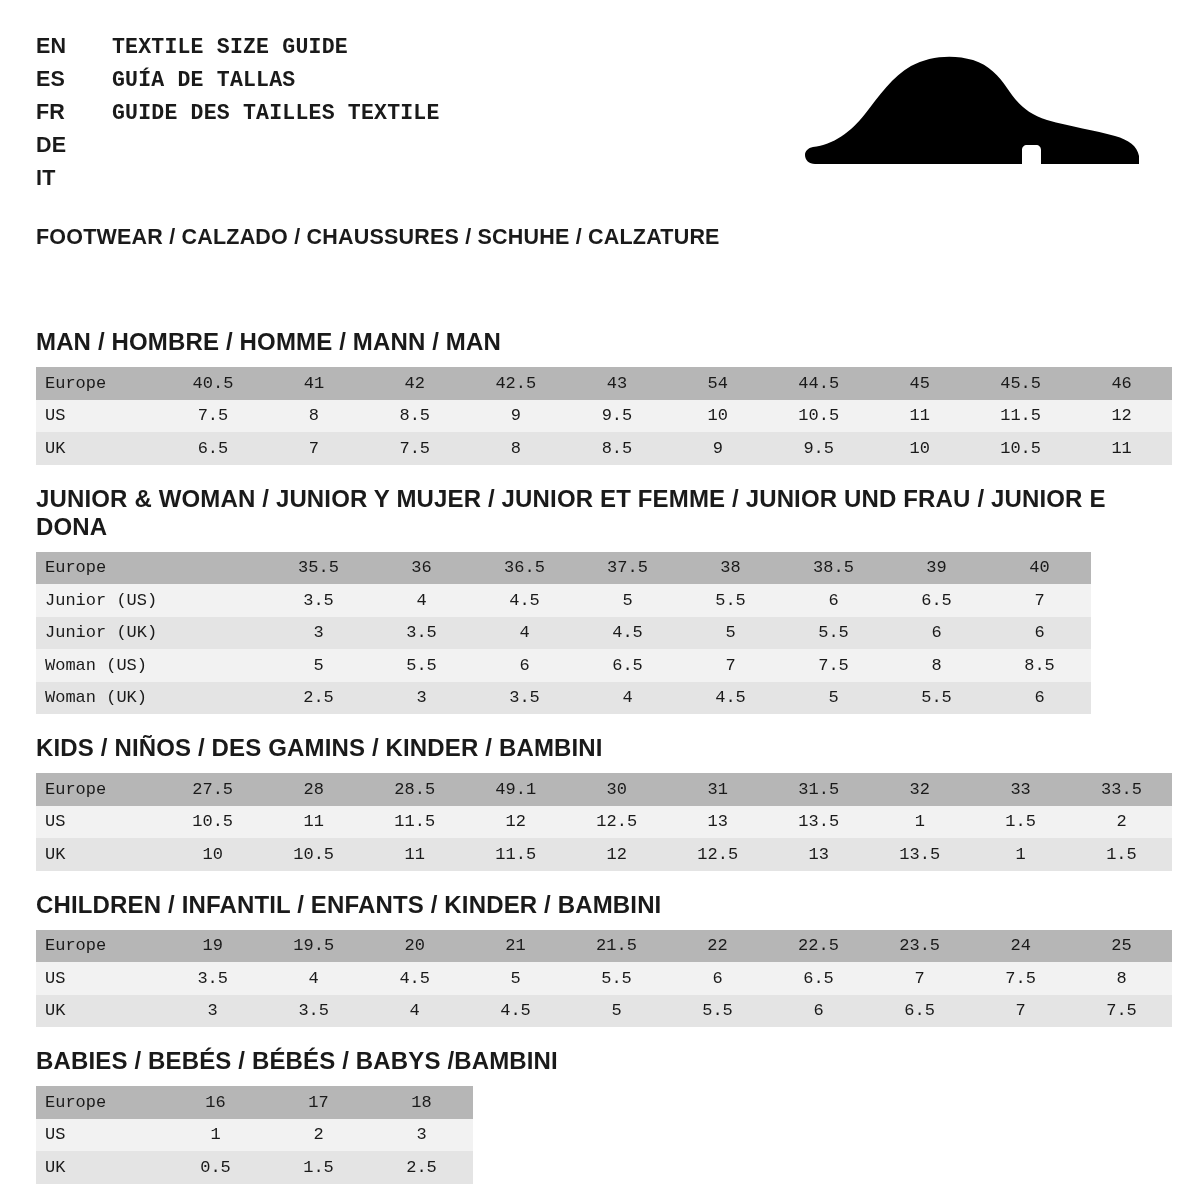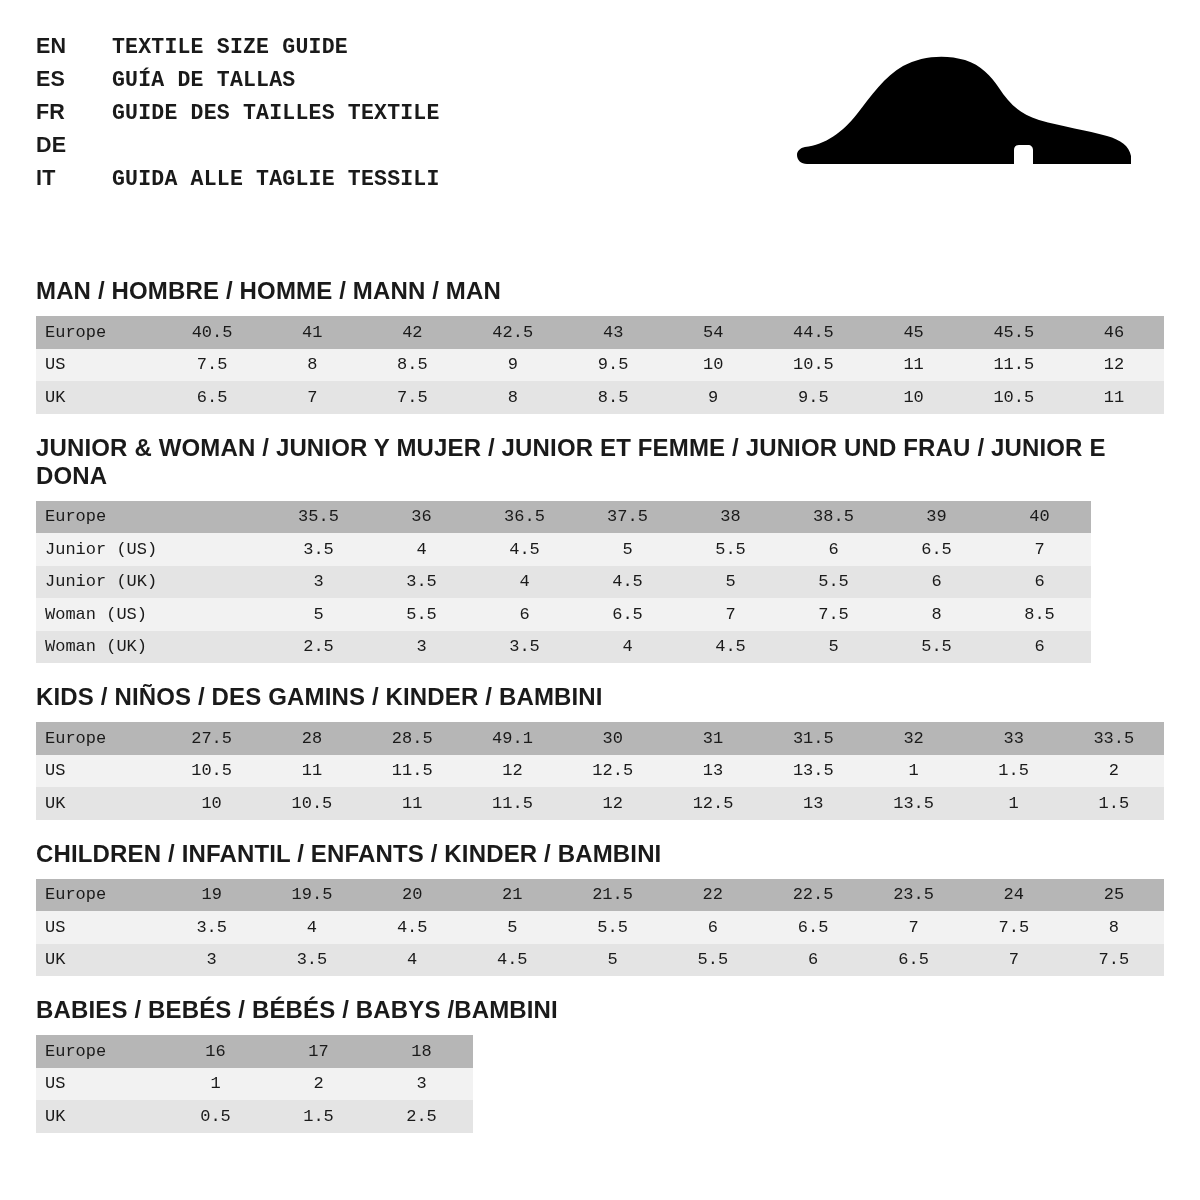--- a/index.html
+++ b/index.html
@@ -9,21 +9,21 @@
     height: 1200px;
     background: #ffffff;
     font-family: "Liberation Sans", sans-serif;
     color: #1a1a1a;
     overflow: hidden;
   }
   .page {
     position: relative;
     width: 1200px;
     height: 1096px;
-    padding: 34px 36px 0 36px;
+    padding: 34px 28px 0 36px;
   }
 
   
   .header {
     display: flex;
     align-items: flex-start;
     justify-content: space-between;
   }
   .lang-block {
     display: block;
@@ -122,32 +122,32 @@
       </div>
       <div class="lang-row">
         <span class="lang-code">FR</span>
         <span class="lang-title">GUIDE DES TAILLES TEXTILE</span>
       </div>
       <div class="lang-row">
         <span class="lang-code">DE</span>
       </div>
       <div class="lang-row">
         <span class="lang-code">IT</span>
-        <span class="lang-title">GUIDA ALLE TAGLIE TESSILI</span>
       </div>
     </div>
 
     <div class="shoe-wrap">
       <svg width="340" height="130" viewBox="0 0 340 130">
         <path fill="#000000" d="M10 95 C 30 93 48 80 62 62 C 76 44 90 24 108 14 C 126 4 150 2 170 8 C 186 13 196 24 204 36 C 214 51 224 62 244 68 C 268 75 292 78 312 84 C 326 88 334 94 336 104 L 336 112 L 238 112 L 238 98 C 238 95 236 93 233 93 L 224 93 C 221 93 219 95 219 98 L 219 112 L 12 112 C 6 112 2 108 2 103 C 2 99 5 96 10 95 Z"></path>
       </svg>
     </div>
 
   </div>
 
+  <div class="footwear-line">FOOTWEAR / CALZADO / CHAUSSURES / SCHUHE / CALZATURE</div>
 
   <div class="sections">
 
     <div class="section">
       <div class="section-title">MAN / HOMBRE / HOMME / MANN / MAN</div>
       <table class="size-table">
         <colgroup>
           <col class="w-label">
             <col class="w-cell">
             <col class="w-cell">

